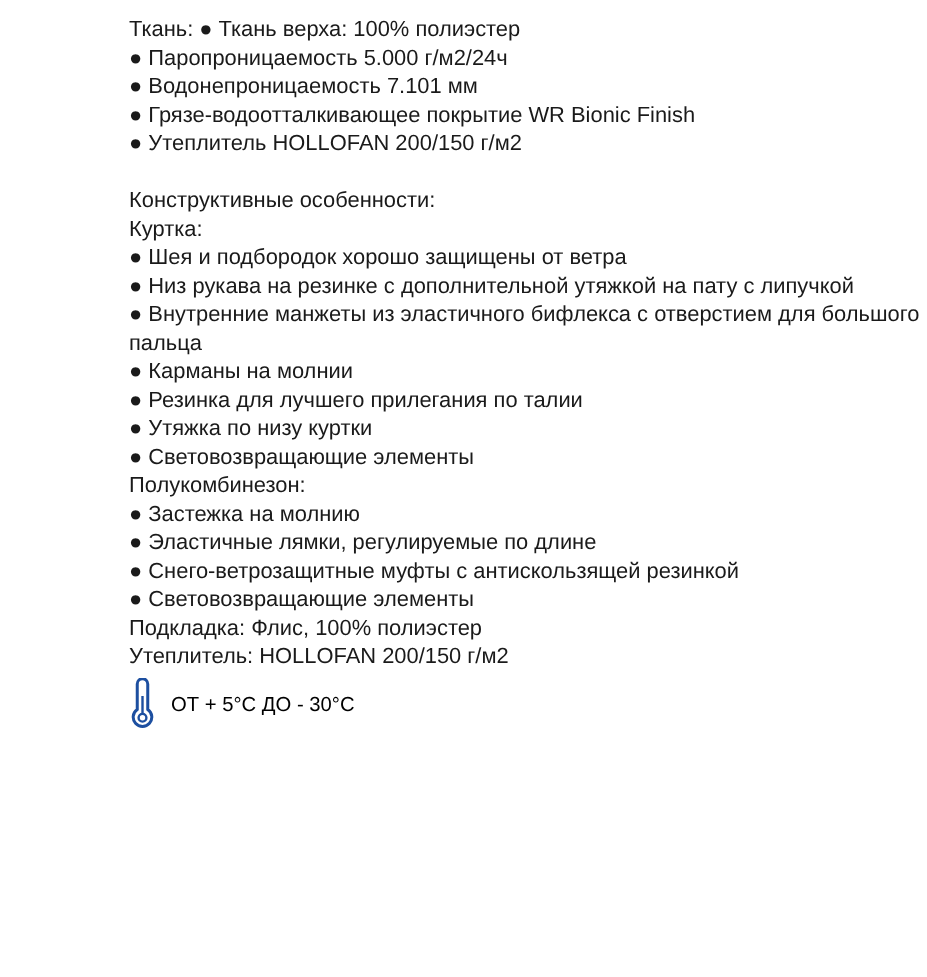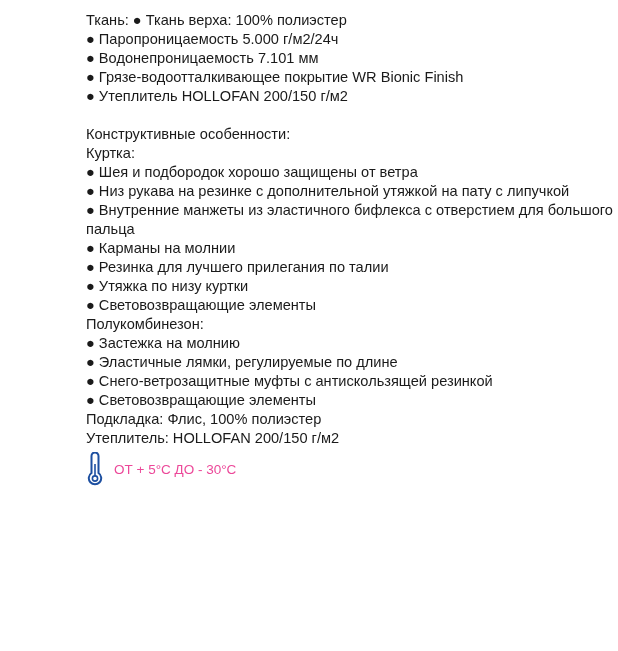--- a/index.html
+++ b/index.html
@@ -39,21 +39,21 @@
     }
     .thermo {
       width: 18px;
       height: 34px;
       margin-left: 0px;
       margin-right: 10px;
       flex: 0 0 auto;
     }
     .temp-text {
       font-size: 13.5px;
-      color: #ec4899;
+      color: #000000;
     }
   </style>
 </head>
 <body>
 
 <div class="content">
   <div>
     <p class="line">Ткань: ● Ткань верха: 100% полиэстер</p>
     <p class="line">● Паропроницаемость 5.000 г/м2/24ч</p>
     <p class="line">● Водонепроницаемость 7.101 мм</p>

